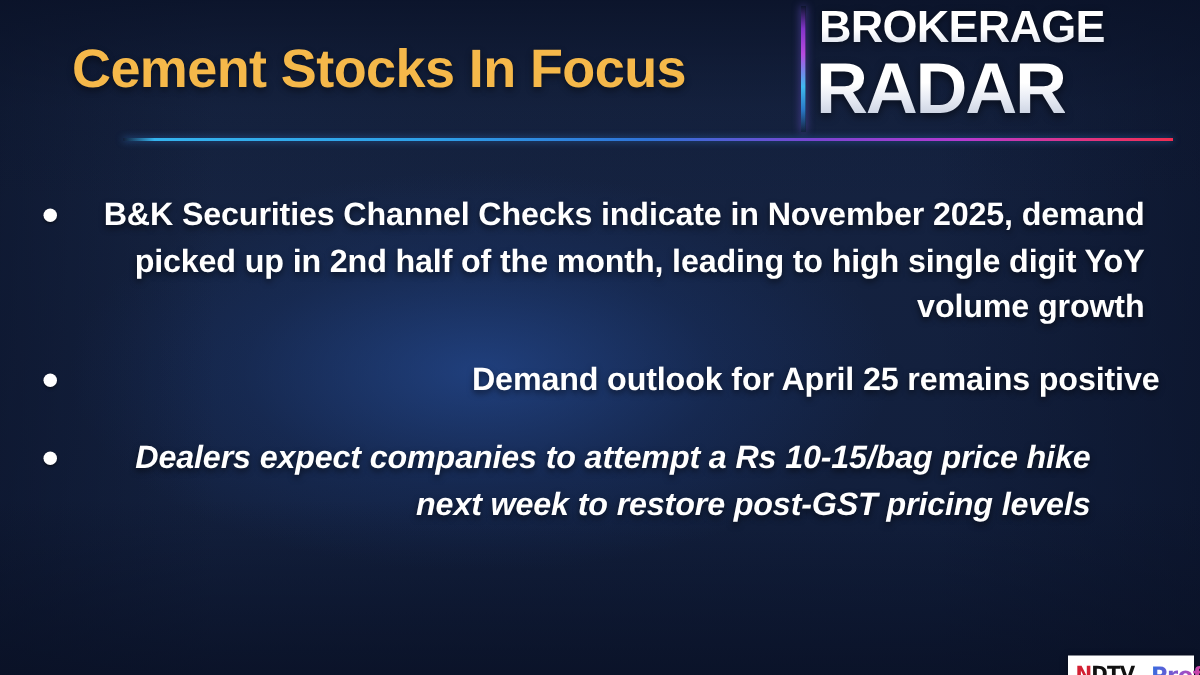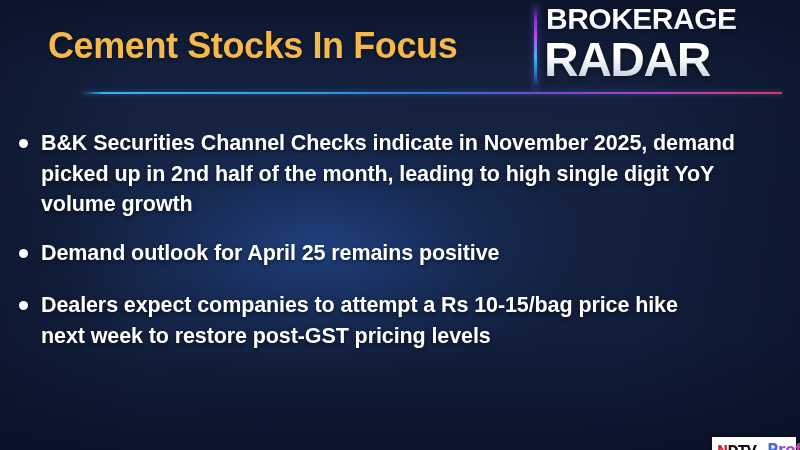--- a/index.html
+++ b/index.html
@@ -148,23 +148,24 @@
       #7b45d2 66%,
       #b63ad0 80%,
       #e0347f 92%,
       #ef2f52 100%);
     box-shadow: 0 0 5px rgba(60,140,235,0.55);
   }
 
   
   .bullets {
     position: absolute;
-    left: 15px;
+    left: 25px;
     top: 128px;
     width: 748px;
+    text-align: right;
   }
   .bullet {
     position: relative;
     display: flex;
     align-items: flex-start;
     margin-bottom: 18px;
   }
   .bullet-dot {
     flex: 0 0 auto;
     width: 9px;
@@ -178,21 +179,21 @@
     flex: 1 1 auto;
     color: #ffffff;
     font-size: 21.5px;
     font-weight: bold;
     line-height: 1.42;
     letter-spacing: -0.1px;
     text-shadow: 0 2px 4px rgba(0,0,0,0.55);
   }
   .bullet-1 .bullet-text { max-width: 712px; }
   .bullet-2 { margin-bottom: 22px; }
-  .bullet-3 .bullet-text { max-width: 676px; }
+  .bullet-3 .bullet-text { max-width: 676px; font-style: italic; }
 
   
   .ndtv-logo {
     position: absolute;
     left: 712px;
     top: 437px;
     width: 84px;
     height: 26px;
     background: #ffffff;
     display: flex;

